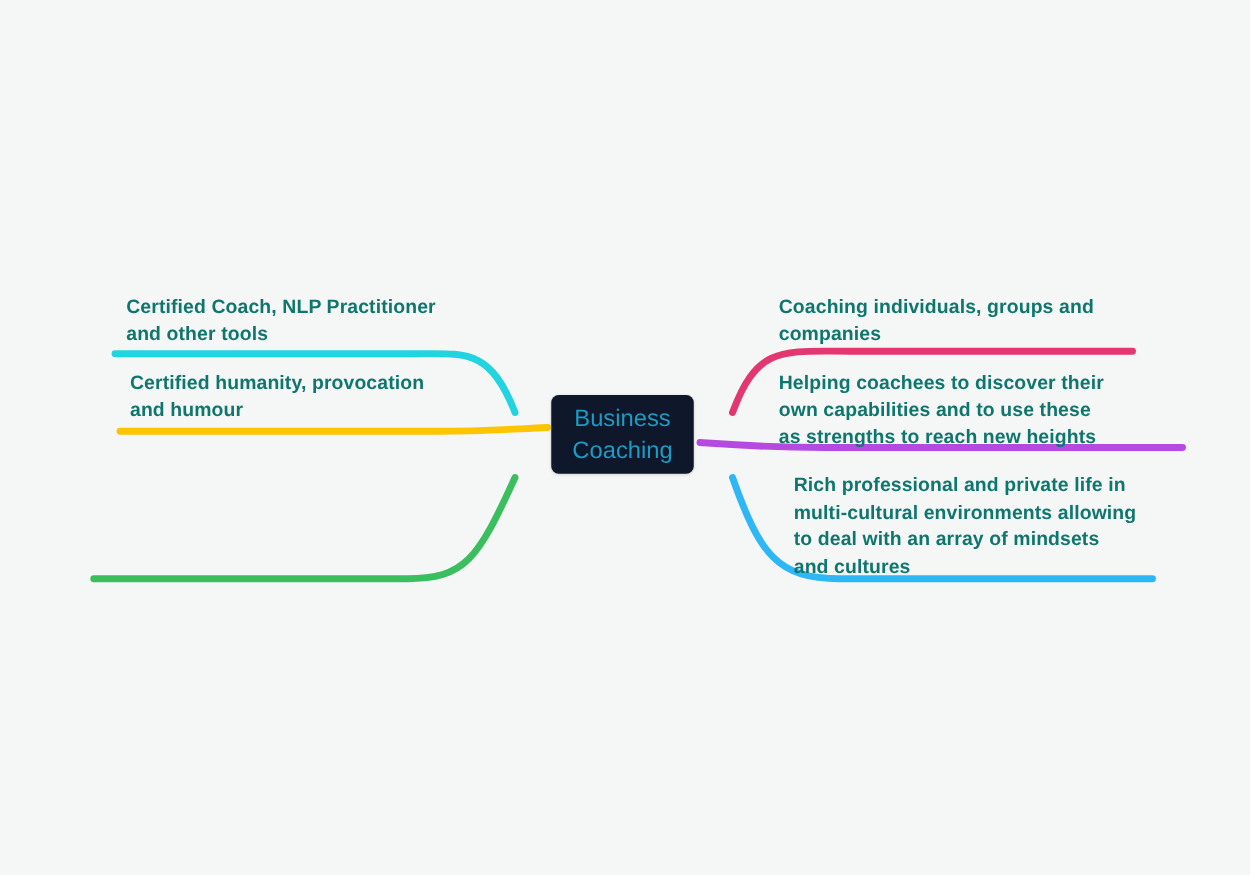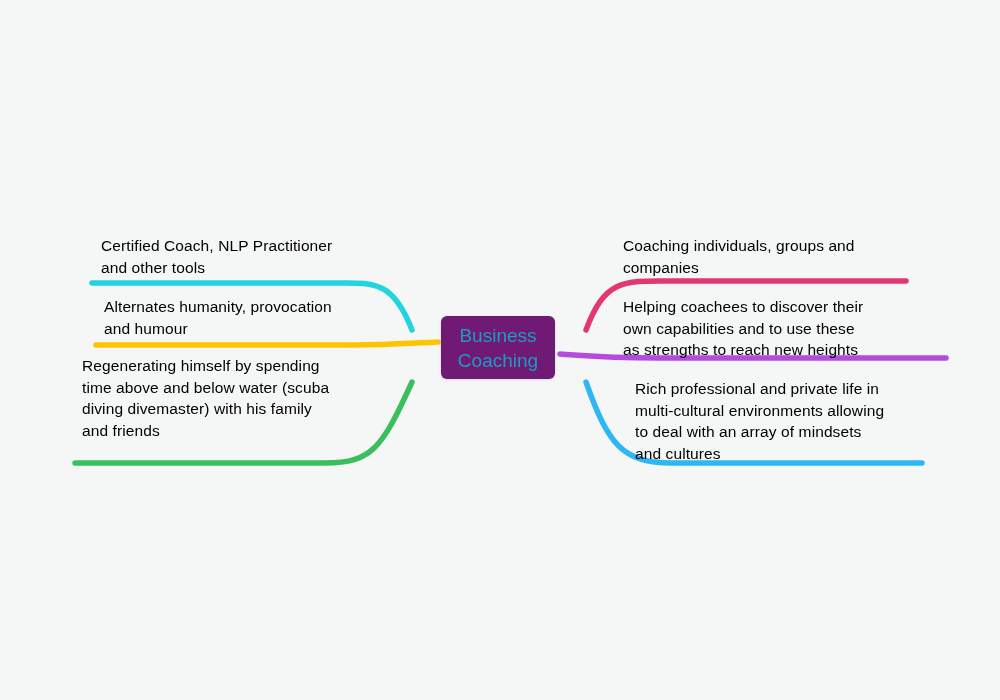--- a/index.html
+++ b/index.html
@@ -26,39 +26,40 @@
     width: 1000px;
     height: 700px;
   }
   .branch-path {
     fill: none;
     stroke-linecap: round;
     stroke-linejoin: round;
   }
   .topic {
     position: absolute;
-    color: #000000;
+    color: #0f766e;
     font-size: 15.5px;
     line-height: 21.5px;
     letter-spacing: 0.1px;
     white-space: pre-line;
+    font-weight: bold;
   }
   .topic-left {
     text-align: left;
   }
   .topic-right {
     text-align: left;
   }
   #central-node {
     position: absolute;
     left: 441px;
     top: 316px;
     width: 114px;
     height: 63px;
-    background: #701a75;
+    background: #0f172a;
     border-radius: 6px;
     box-shadow: 0 1px 3px rgba(0,0,0,0.10), 0 0 0 1px rgba(0,0,0,0.02);
     display: flex;
     align-items: center;
     justify-content: center;
     z-index: 5;
   }
   #central-node-label {
     color: #1a9cc4;
     font-size: 19px;
@@ -83,27 +84,23 @@
     <path class="branch-path" d="M 906,281 L 680,281 C 626,281 606,276 586,330" stroke="#e23771" stroke-width="5.5"></path>
 
     <path class="branch-path" d="M 946,358 L 660,358 C 612,358 588,356 560,354" stroke="#b44ae0" stroke-width="5.5"></path>
 
     <path class="branch-path" d="M 922,463 L 672,463 C 622,463 608,444 586,382" stroke="#2eb6f5" stroke-width="5.5"></path>
   </svg>
 
   <div class="topic topic-left" style="left:101px; top:235px; width:300px;">Certified Coach, NLP Practitioner
 and other tools</div>
 
-  <div class="topic topic-left" style="left:104px; top:296px; width:300px;">Alternates humanity, provocation
+  <div class="topic topic-left" style="left:104px; top:296px; width:300px;">Certified humanity, provocation
 and humour</div>
 
-  <div class="topic topic-left" style="left:82px; top:355px; width:305px;">Regenerating himself by spending
-time above and below water (scuba
-diving divemaster) with his family
-and friends</div>
 
   <div class="topic topic-right" style="left:623px; top:296px; width:300px;">Helping coachees to discover their
 own capabilities and to use these
 as strengths to reach new heights</div>
 
   <div class="topic topic-right" style="left:623px; top:235px; width:300px;">Coaching individuals, groups and
 companies</div>
 
   <div class="topic topic-right" style="left:623px; top:378px; width:305px;margin-left:12px;">Rich professional and private life in
 multi-cultural environments allowing

